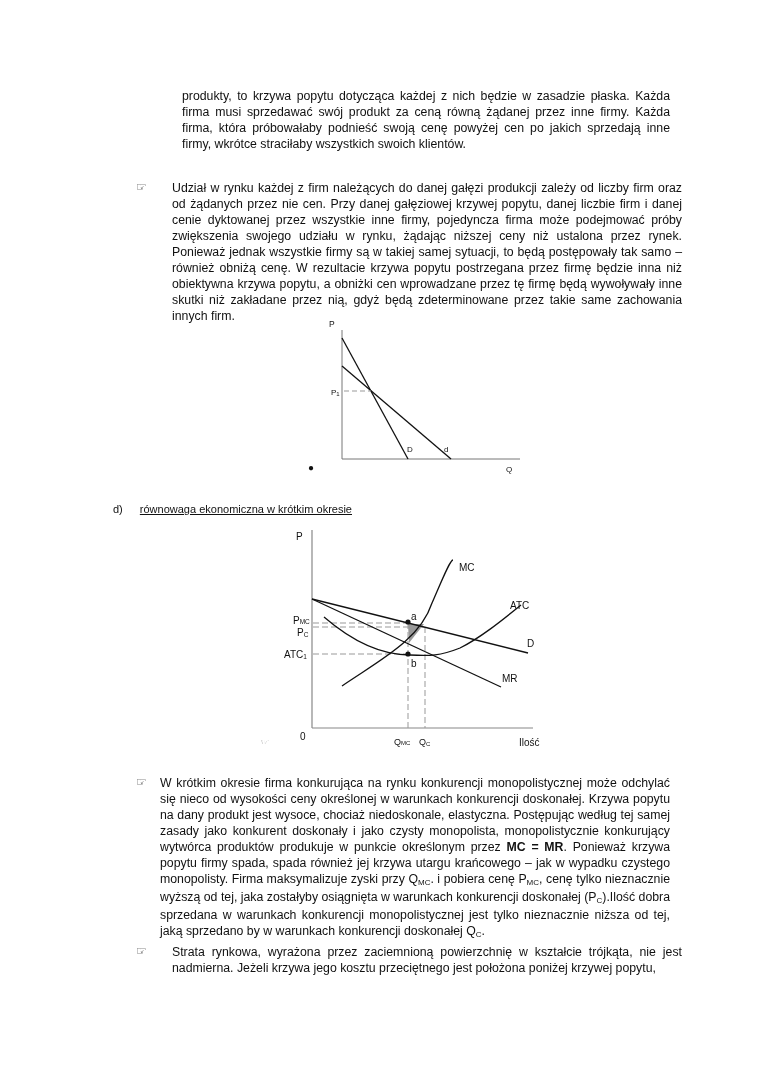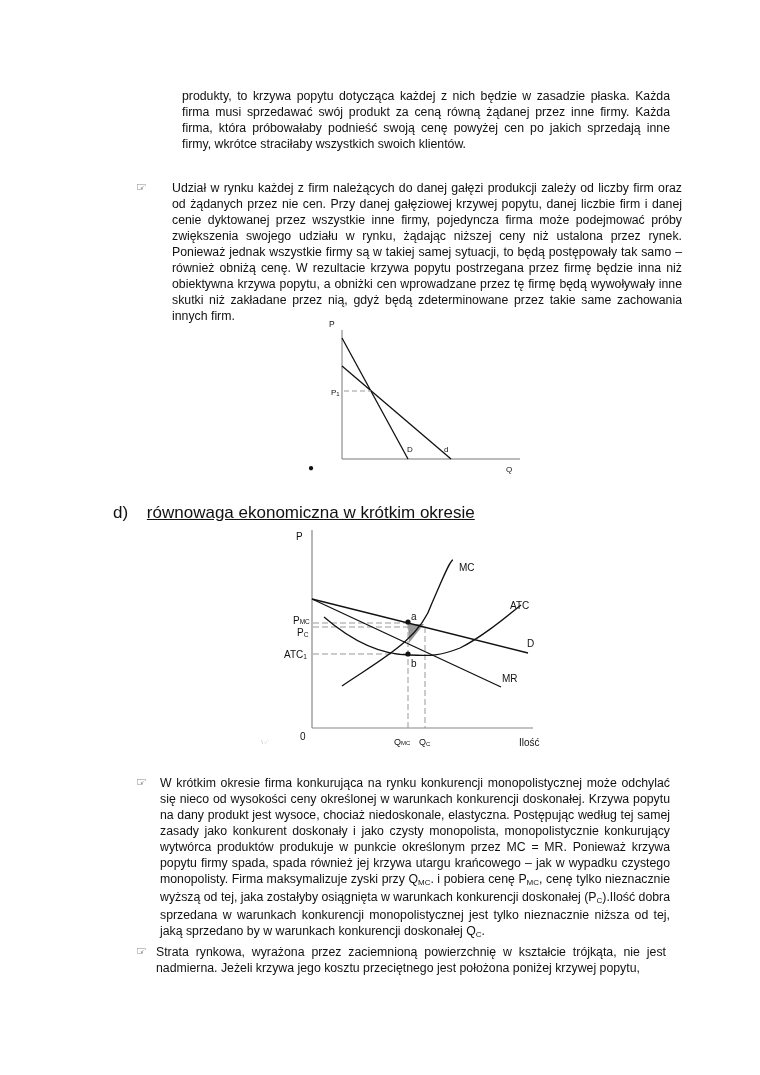--- a/index.html
+++ b/index.html
@@ -3,30 +3,30 @@
 <meta charset="utf-8">
 <style>
   html, body { margin:0; padding:0; background:#ffffff; }
   body { width:760px; height:1075px; position:relative; overflow:hidden;
          font-family:"Liberation Sans", sans-serif; color:#111; }
   .para { position:absolute; font-size:12.3px; line-height:16px; text-align:justify; text-align-last:left; }
   .p-top { left:182px; top:88px; width:488px; }
   .bullet { position:absolute; font-size:12px; width:20px; }
   .p-b1 { left:172px; top:180px; width:510px; }
   .p-b2 { left:160px; top:775px; width:510px; }
-  .p-b3 { left:156px; top:944px; width:510px; }
+  .p-b3 { left:172px; top:944px; width:510px; }
   .b1 { left:136px; top:180px; }
   .b2 { left:136px; top:775px; }
   .b3 { left:136px; top:944px; }
-  .heading { position:absolute; left:113px; top:503px; font-size:17px; }
+  .heading { position:absolute; left:113px; top:503px; font-size:11px; }
   .heading .lbl { margin-right:14px; }
   .heading .ttl { text-decoration:underline; }
   svg text { font-family:"Liberation Sans", sans-serif; fill:#111; }
   .chart { position:absolute; left:0; top:0; }
-  b { font-weight:normal; }
+  b { font-weight:bold; }
   sub { font-size:8px; vertical-align:baseline; position:relative; top:2px; }
 </style>
 </head>
 <body>
 
 <div class="para p-top">produkty, to krzywa popytu dotycząca każdej z nich będzie w zasadzie płaska. Każda firma musi sprzedawać swój produkt za ceną równą żądanej przez inne firmy. Każda firma, która próbowałaby podnieść swoją cenę powyżej cen po jakich sprzedają inne firmy, wkrótce straciłaby wszystkich swoich klientów.</div>
 
 <div class="bullet b1">☞</div>
 <div class="para p-b1">Udział w rynku każdej z firm należących do danej gałęzi produkcji zależy od liczby firm oraz od żądanych przez nie cen. Przy danej gałęziowej krzywej popytu, danej liczbie firm i danej cenie dyktowanej przez wszystkie inne firmy, pojedyncza firma może podejmować próby zwiększenia swojego udziału w rynku, żądając niższej ceny niż ustalona przez rynek. Ponieważ jednak wszystkie firmy są w takiej samej sytuacji, to będą postępowały tak samo – również obniżą cenę. W rezultacie krzywa popytu postrzegana przez firmę będzie inna niż obiektywna krzywa popytu, a obniżki cen wprowadzane przez tę firmę będą wywoływały inne skutki niż zakładane przez nią, gdyż będą zdeterminowane przez takie same zachowania innych firm.</div>
 

